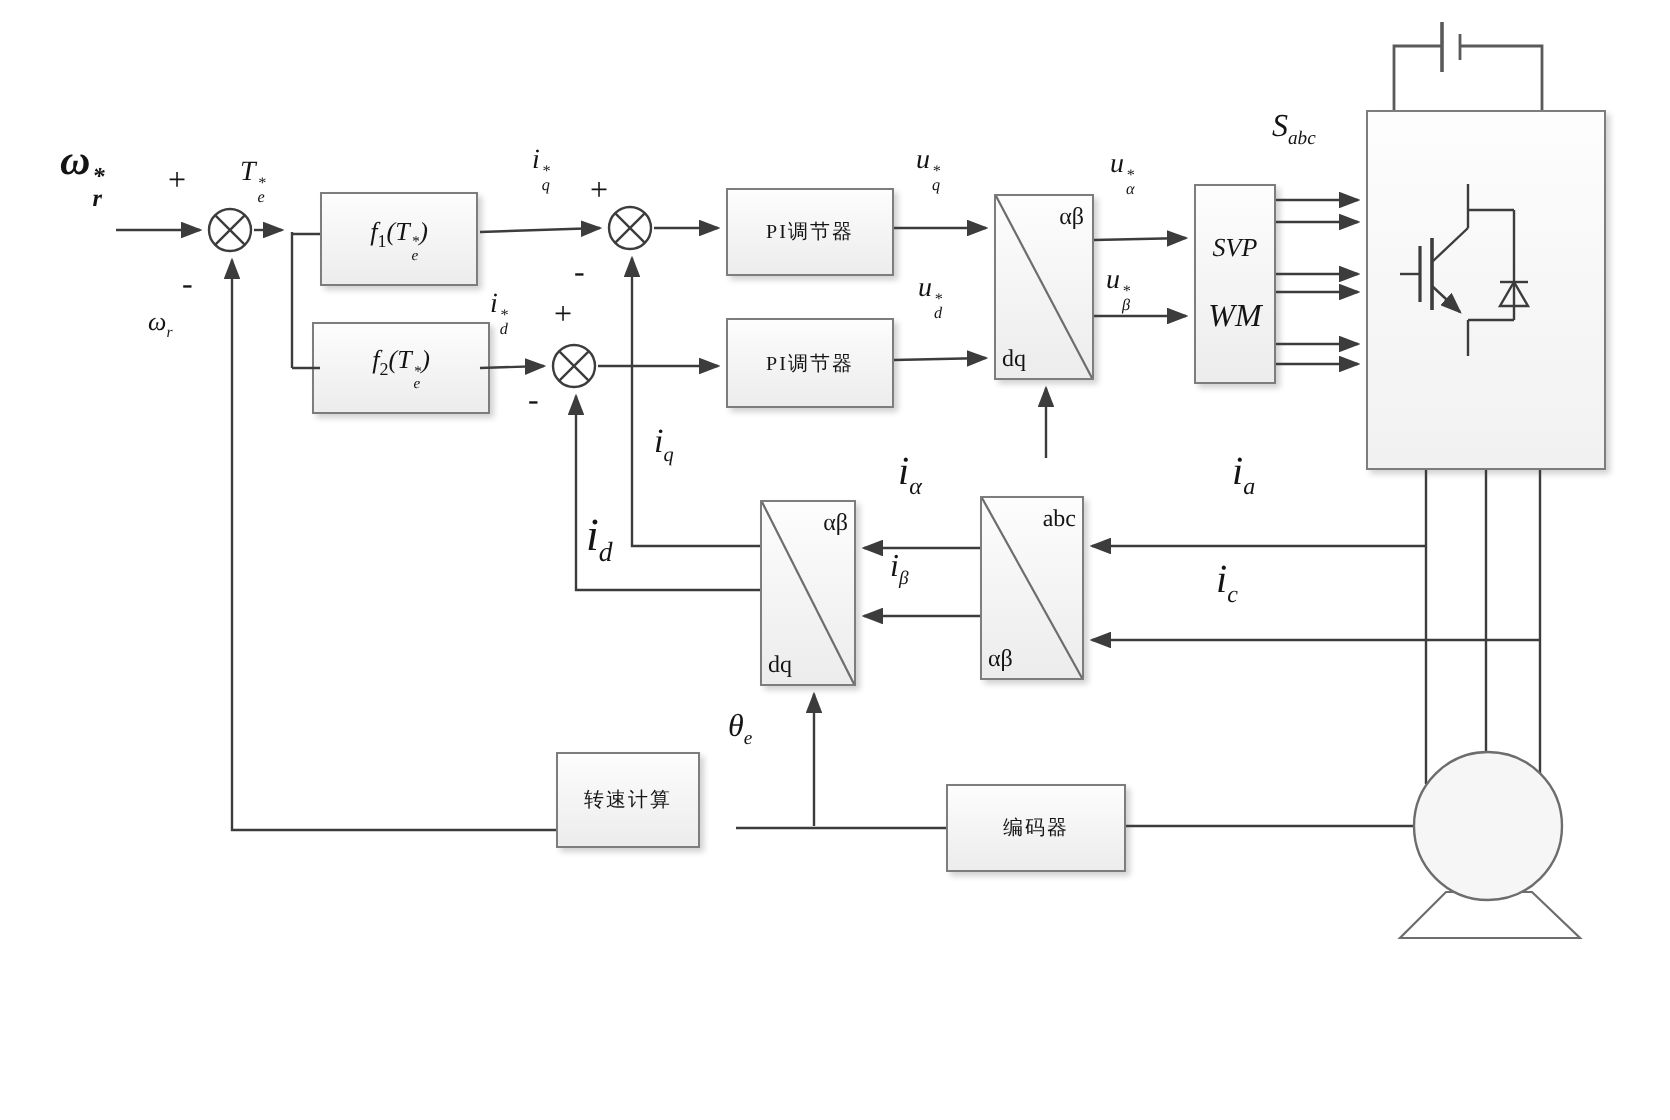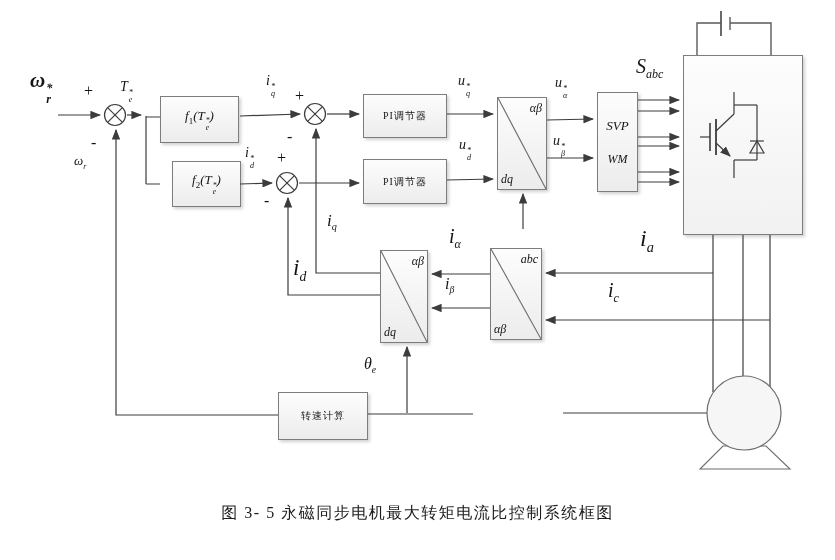--- a/index.html
+++ b/index.html
@@ -4,21 +4,21 @@
 <style>
   html,body{margin:0;padding:0;background:#ffffff;}
   #stage{position:relative;width:835px;height:560px;background:#ffffff;overflow:hidden;
          font-family:"Liberation Serif","DejaVu Serif",serif;}
   .blk{position:absolute;box-sizing:border-box;border:1px solid #7d7d7d;
        background:linear-gradient(180deg,#fdfdfd 0%,#ececec 100%);
        box-shadow:2px 2px 3px rgba(0,0,0,0.18);
        display:flex;align-items:center;justify-content:center;}
   .cjk{font-family:Liberation Serif, serif;font-size:10px;color:#141414;letter-spacing:1px;}
   .math{font-style:italic;color:#141414;}
-  .corner{position:absolute;font-style:italic;font-size:12px;color:#141414;line-height:1;}
+  .corner{position:absolute;font-size:12px;color:#141414;line-height:1;}
   .lbl{position:absolute;font-style:italic;color:#141414;white-space:nowrap;line-height:1;z-index:3;}
   .ss{display:inline-flex;flex-direction:column;line-height:0.85;font-size:0.58em;font-style:italic;
       vertical-align:-0.45em;margin-left:1px;}
   .ss span{display:block;}
   sub.lone{font-size:0.60em;font-style:italic;}
   .sign{position:absolute;font-size:16px;color:#141414;font-style:normal;line-height:1;z-index:3;}
   .fsub{font-style:normal;font-size:9px;}
   svg#wires{position:absolute;left:0;top:0;z-index:2;pointer-events:none;}
   .blkz{z-index:1;}
   .overlabel{position:absolute;z-index:3;display:flex;align-items:center;justify-content:center;}
@@ -30,21 +30,21 @@
 
 <div id="stage">
 
   <div class="blk blkz" style="left:160px;top:96px;width:79px;height:47px">
     <span class="math" style="font-size:13px"><span>f</span><sub class="fsub">1</sub><span>(</span><span>T</span><span class="ss">
           <span>*</span>
           <span>e</span>
         </span><span>)</span></span>
   </div>
 
-  <div class="blk blkz" style="left:172px;top:161px;width:69px;height:46px">
+  <div class="blk blkz" style="left:156px;top:161px;width:89px;height:46px">
     <span class="math" style="font-size:13px"><span>f</span><sub class="fsub">2</sub><span>(</span><span>T</span><span class="ss">
           <span>*</span>
           <span>e</span>
         </span><span>)</span></span>
   </div>
 
   <div class="blk blkz" style="left:363px;top:94px;width:84px;height:44px">
     <span class="cjk">PI调节器</span>
   </div>
 
@@ -52,39 +52,42 @@
     <span class="cjk">PI调节器</span>
   </div>
 
   <div class="blk blkz" style="left:497px;top:97px;width:50px;height:93px">
     <span class="corner" style="right:4px;top:4px">αβ</span>
     <span class="corner" style="left:3px;bottom:4px">dq</span>
   </div>
 
   <div class="blk blkz" style="left:597px;top:92px;width:41px;height:100px;flex-direction:column;gap:18px">
     <span class="math" style="font-size:13px">SVP</span>
-    <span class="math" style="font-size:12px">WM</span>
+    <span class="math" style="font-size:16px">WM</span>
   </div>
 
   <div class="blk blkz" style="left:683px;top:55px;width:120px;height:180px;background:linear-gradient(180deg,#fdfdfd,#f1f1f1)"></div>
 
   <div class="blk blkz" style="left:380px;top:250px;width:48px;height:93px">
     <span class="corner" style="right:3px;top:4px">αβ</span>
     <span class="corner" style="left:3px;bottom:4px">dq</span>
   </div>
 
   <div class="blk blkz" style="left:490px;top:248px;width:52px;height:92px">
     <span class="corner" style="right:3px;top:4px">abc</span>
     <span class="corner" style="left:3px;bottom:4px">αβ</span>
   </div>
 
-  <div class="blk blkz" style="left:278px;top:392px;width:90px;height:48px">
+  <div class="blk blkz" style="left:278px;top:376px;width:72px;height:48px">
     <span class="cjk">转速计算</span>
   </div>
 
+  <div class="blk blkz" style="left:473px;top:392px;width:90px;height:44px">
+    <span class="cjk">编码器</span>
+  </div>
 
 
   <svg id="wires" width="835" height="560" viewBox="0 0 835 560">
     <defs>
       <marker id="ah" markerWidth="9" markerHeight="7" refX="8" refY="3.5" orient="auto">
         <path d="M0,0 L9,3.5 L0,7 Z" fill="#3c3c3c"></path>
       </marker>
     </defs>
 
     <g stroke="#3c3c3c" stroke-width="1.2" fill="none">
@@ -213,34 +216,33 @@
       </span></div>
   <div class="lbl" style="left:555px;top:76px;font-size:14px"><span>u</span><span class="ss">
         <span>*</span>
         <span>α</span>
       </span></div>
   <div class="lbl" style="left:553px;top:134px;font-size:14px"><span>u</span><span class="ss">
         <span>*</span>
         <span>β</span>
       </span></div>
 
-  <div class="lbl" style="left:636px;top:56px;font-size:20px"><span>S</span><sub class="lone">abc</sub></div>
+  <div class="lbl" style="left:636px;top:56px;font-size:16px"><span>S</span><sub class="lone">abc</sub></div>
 
   <div class="lbl" style="left:327px;top:212px;font-size:17px"><span>i</span><sub class="lone">q</sub></div>
   <div class="lbl" style="left:293px;top:256px;font-size:23px"><span>i</span><sub class="lone">d</sub></div>
 
   <div class="lbl" style="left:449px;top:226px;font-size:20px"><span>i</span><sub class="lone">α</sub></div>
   <div class="lbl" style="left:445px;top:276px;font-size:16px"><span>i</span><sub class="lone">β</sub></div>
 
-  <div class="lbl" style="left:640px;top:226px;font-size:24px"><span>i</span><sub class="lone">a</sub></div>
+  <div class="lbl" style="left:616px;top:226px;font-size:20px"><span>i</span><sub class="lone">a</sub></div>
   <div class="lbl" style="left:608px;top:280px;font-size:20px"><span>i</span><sub class="lone">c</sub></div>
 
   <div class="lbl" style="left:364px;top:356px;font-size:16px"><span>θ</span><sub class="lone">e</sub></div>
 
   <div class="sign" style="left:84px;top:83px">+</div>
   <div class="sign" style="left:91px;top:135px">-</div>
   <div class="sign" style="left:295px;top:88px">+</div>
   <div class="sign" style="left:287px;top:129px">-</div>
   <div class="sign" style="left:277px;top:150px">+</div>
   <div class="sign" style="left:264px;top:193px">-</div>
 
-  <div id="caption">图 3- 5 永磁同步电机最大转矩电流比控制系统框图</div>
 </div>
 
 </body></html>

